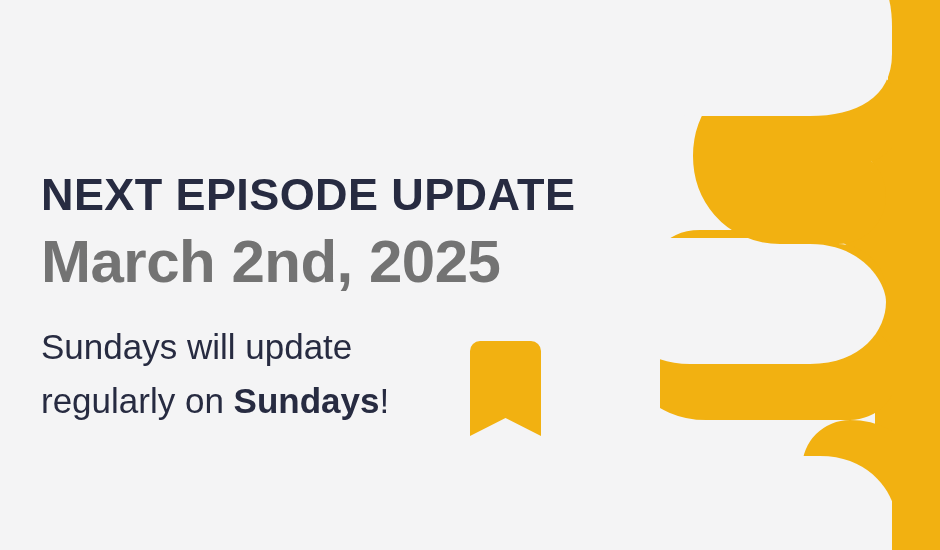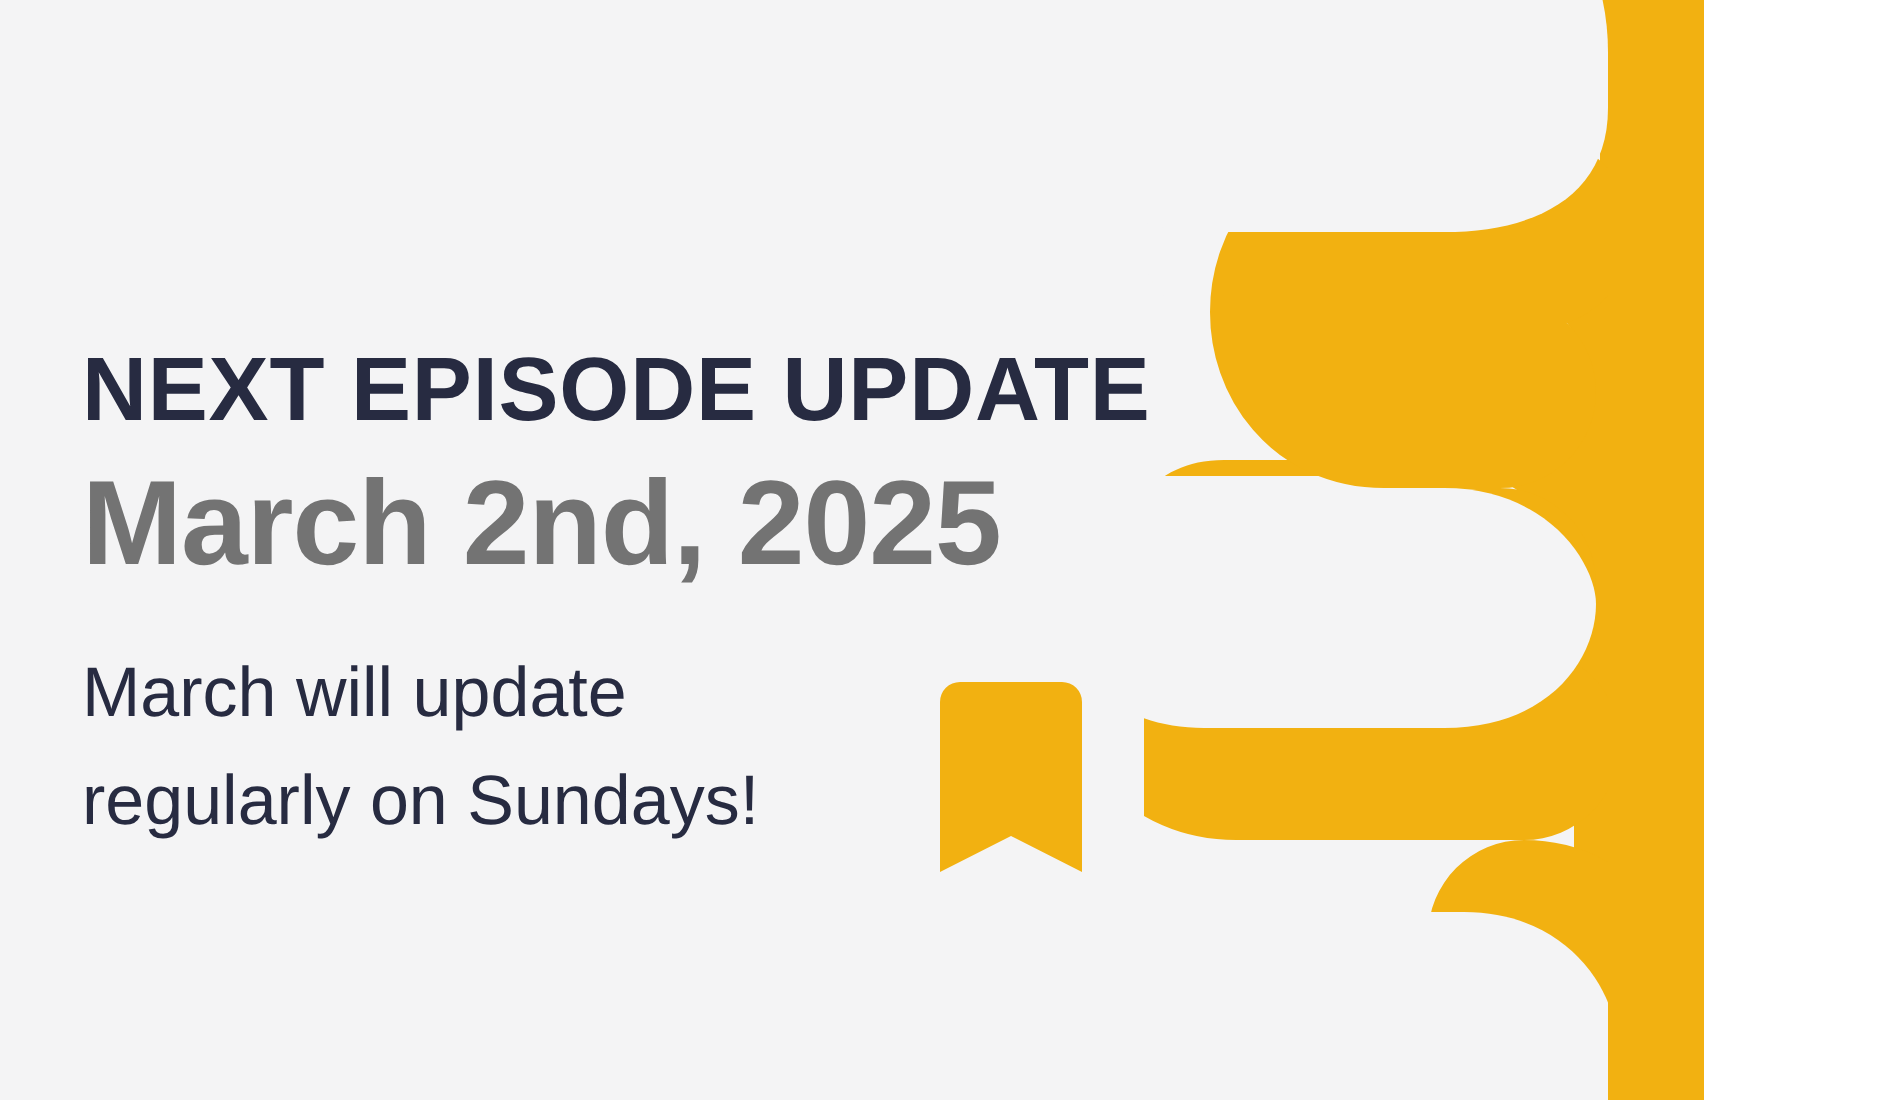--- a/index.html
+++ b/index.html
@@ -7,21 +7,21 @@
     margin: 0;
     padding: 0;
   }
   body {
     font-family: "Liberation Sans", sans-serif;
     background: #ffffff;
   }
 
   .banner {
     position: relative;
-    width: 852px;
+    width: 940px;
     height: 550px;
     background: #f4f4f5;
     overflow: hidden;
   }
 
   
   .wave-decor {
     position: absolute;
     top: 0;
     right: 0;
@@ -74,21 +74,21 @@
     font-size: 35px;
     line-height: 54px;
     font-weight: 400;
     color: #272b41;
   }
   .subtext .line {
     display: block;
     white-space: nowrap;
   }
   .subtext .strong {
-    font-weight: 400;
+    font-weight: 700;
   }
 
   
   .bookmark-icon {
     position: absolute;
     left: 470px;
     top: 341px;
     width: 71px;
     height: 95px;
   }
@@ -186,21 +186,21 @@
       <rect x="232" y="0" width="48" height="550" fill="#f2b111"></rect>
     </svg>
   </div>
 
   <div class="content">
     <h1 class="headline">NEXT EPISODE UPDATE</h1>
 
     <div class="date-line">March 2nd, 2025</div>
 
     <p class="subtext">
-      <span class="line">March will update</span>
+      <span class="line">Sundays will update</span>
       <span class="line"><span>regularly on </span><span class="strong">Sundays</span><span>!</span></span>
     </p>
   </div>
 
   <div class="bookmark-icon">
     <svg viewBox="0 0 71 95" xmlns="http://www.w3.org/2000/svg" aria-hidden="true">
       <path d="M 0 10
                A 10 10 0 0 1 10 0
                L 61 0
                A 10 10 0 0 1 71 10

